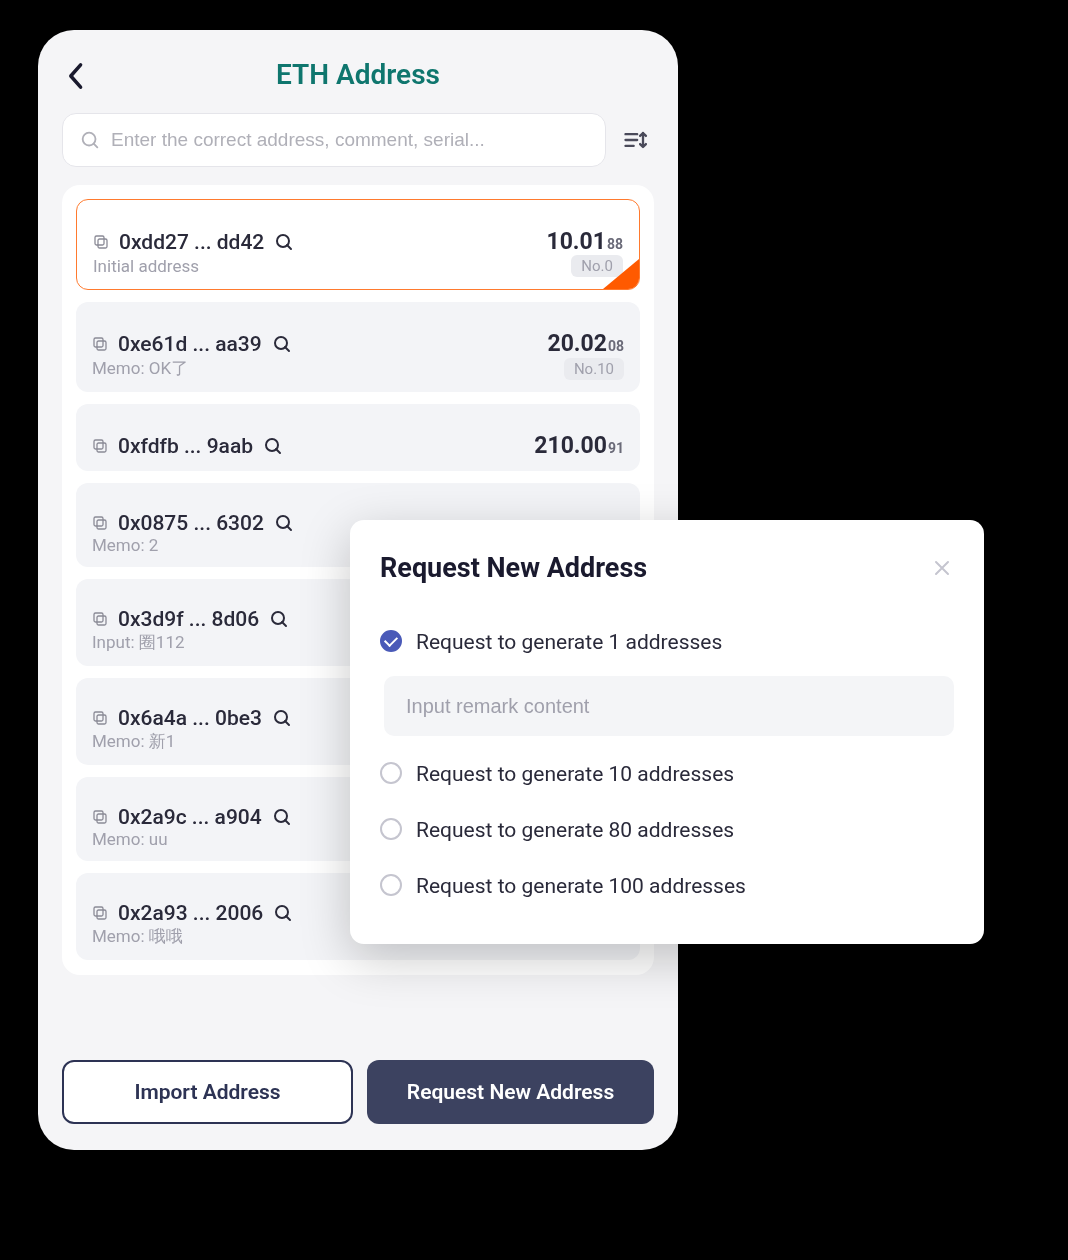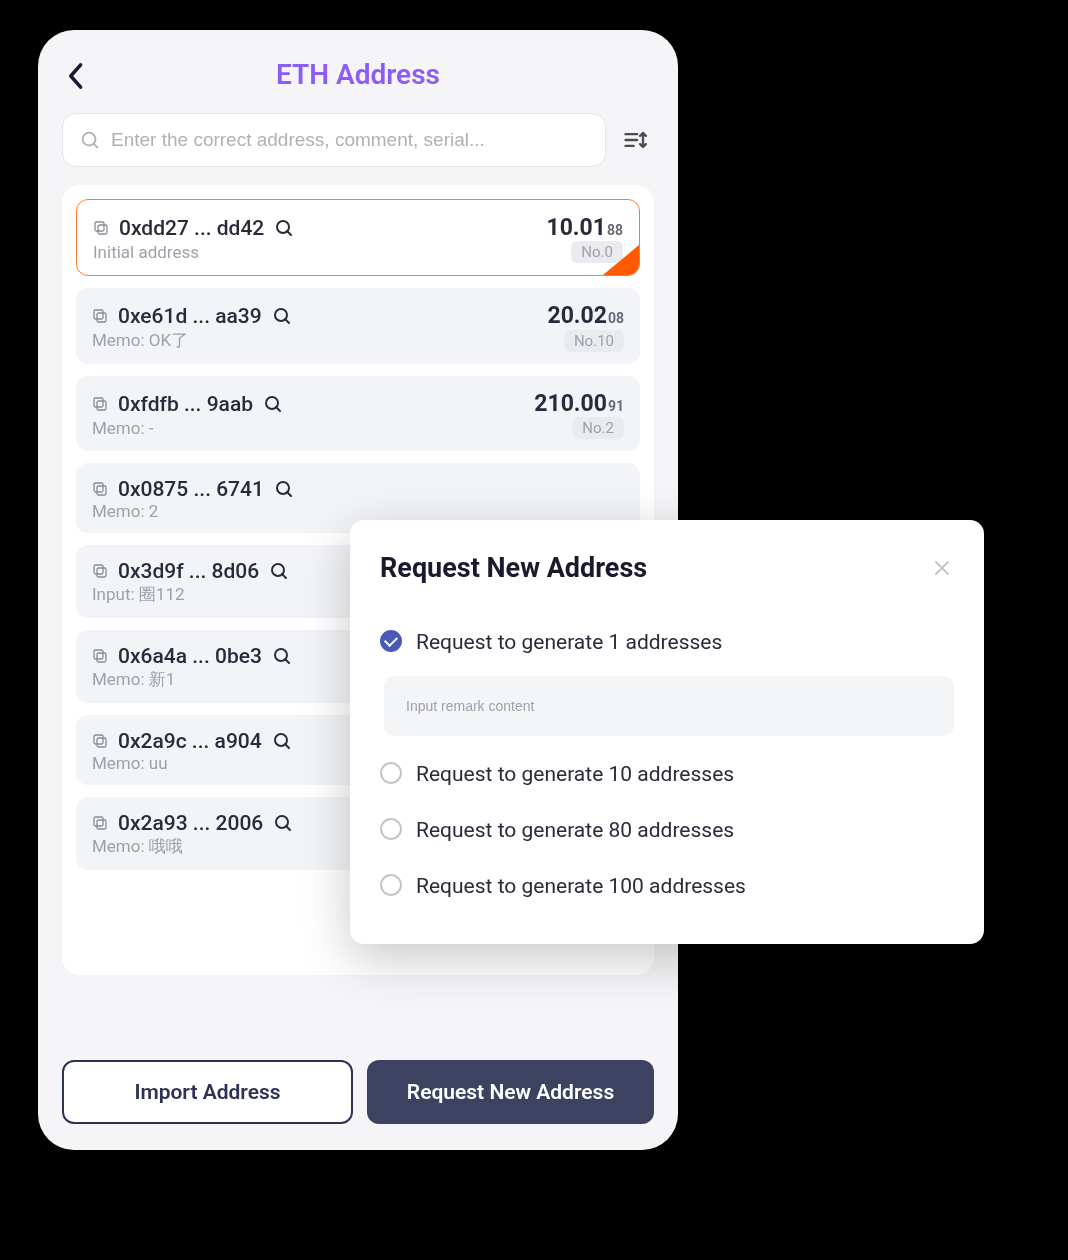--- a/index.html
+++ b/index.html
@@ -32,21 +32,21 @@
 .back-btn {
   position: absolute;
   left: 28px;
   top: 32px;
   cursor: pointer;
 }
 .back-btn svg { width: 18px; height: 28px; }
 .page-title {
   font-size: 28px;
   font-weight: 600;
-  color: #8b5cf6;
+  color: #0f766e;
 }
 .search-row {
   display: flex;
   align-items: center;
   padding: 0 24px 18px;
   gap: 12px;
 }
 .search-box {
   flex: 1;
   display: flex;
@@ -81,21 +81,21 @@
   margin: 0 24px;
   border-radius: 18px;
   padding: 14px;
   height: 790px;
   overflow: hidden;
   position: relative;
 }
 .addr-card {
   background: #f3f4f7;
   border-radius: 12px;
-  padding: 14px 16px 12px;
+  padding: 28px 16px 12px;
   margin-bottom: 12px;
   position: relative;
   overflow: hidden;
 }
 .addr-card.selected {
   background: #fff;
   border: 1.5px solid #ff7a2e;
 }
 .addr-card.selected::after {
   content: "";
@@ -254,21 +254,21 @@
   color: #2a2a3a;
 }
 .remark-input {
   width: calc(100% - 4px);
   margin-left: 4px;
   height: 60px;
   background: #f4f5f7;
   border: none;
   border-radius: 10px;
   padding: 0 22px;
-  font-size: 14px;
+  font-size: 20px;
   outline: none;
   margin-top: 6px;
   margin-bottom: 10px;
 }
 .remark-input::placeholder { color: #a0a0ac; }
 </style>
 </head>
 <body>
 
 <div class="phone-frame">
@@ -362,36 +362,32 @@
           <span class="addr-text">0xfdfb ... 9aab</span>
           <span class="search-ic">
               <svg viewBox="0 0 20 20" fill="none">
                 <circle cx="9" cy="9" r="6" stroke="#2a2a3a" stroke-width="2"></circle>
                 <path d="M17 17l-4-4" stroke="#2a2a3a" stroke-width="2" stroke-linecap="round"></path>
               </svg>
             </span>
         </div>
         <div class="addr-balance"><span>210.00</span><span class="sub">91</span></div>
       </div>
-      <div class="addr-row2">
-        <span class="addr-memo">Memo: -</span>
-        <span class="addr-no">No.2</span>
-      </div>
-    </div>
-
-    <div class="addr-card">
-      <div class="addr-row1">
-        <div class="addr-left">
-          <span class="copy-ic">
-              <svg viewBox="0 0 16 16" fill="none">
-                <rect x="5" y="5" width="9" height="9" rx="1.5" stroke="#8a8a96" stroke-width="1.3"></rect>
-                <rect x="2" y="2" width="9" height="9" rx="1.5" stroke="#8a8a96" stroke-width="1.3"></rect>
-              </svg>
-            </span>
-          <span class="addr-text">0x0875 ... 6741</span>
+    </div>
+
+    <div class="addr-card">
+      <div class="addr-row1">
+        <div class="addr-left">
+          <span class="copy-ic">
+              <svg viewBox="0 0 16 16" fill="none">
+                <rect x="5" y="5" width="9" height="9" rx="1.5" stroke="#8a8a96" stroke-width="1.3"></rect>
+                <rect x="2" y="2" width="9" height="9" rx="1.5" stroke="#8a8a96" stroke-width="1.3"></rect>
+              </svg>
+            </span>
+          <span class="addr-text">0x0875 ... 6302</span>
           <span class="search-ic">
               <svg viewBox="0 0 20 20" fill="none">
                 <circle cx="9" cy="9" r="6" stroke="#2a2a3a" stroke-width="2"></circle>
                 <path d="M17 17l-4-4" stroke="#2a2a3a" stroke-width="2" stroke-linecap="round"></path>
               </svg>
             </span>
         </div>
       </div>
       <div class="addr-row2">
         <span class="addr-memo">Memo: 2</span>

